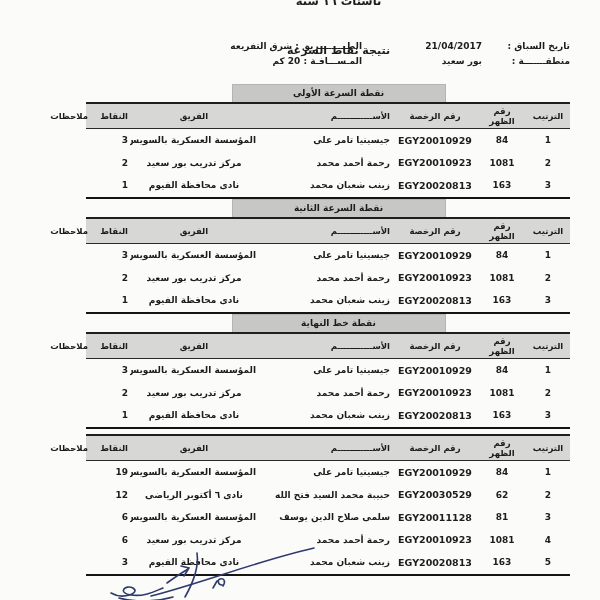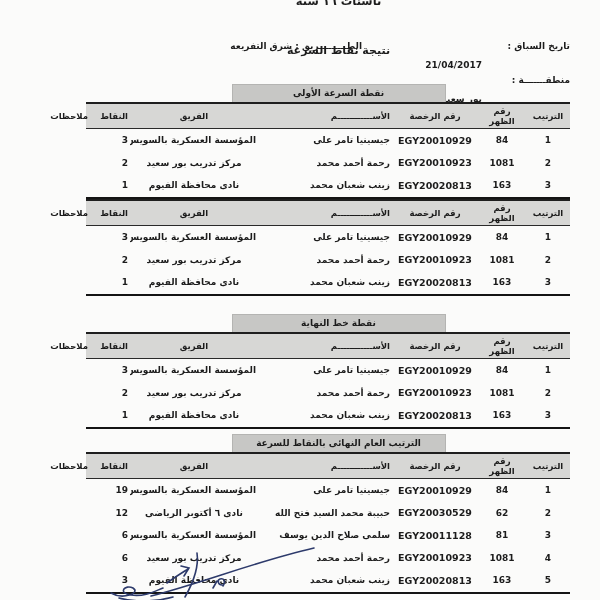--- a/index.html
+++ b/index.html
@@ -19,21 +19,21 @@
   }
   .doc-title .t1{font-size:11.5px;line-height:13px;}
   .doc-title .t2{font-size:11px;line-height:14px;margin-top:36px;}
 
   
   .info{position:absolute;top:39px;right:30px;left:30px;font-size:9px;font-weight:bold;}
   .info-right{position:absolute;right:0;top:0;width:175px;}
   .info-left{position:absolute;left:70px;top:0;width:185px;}
   .info-row{display:flex;line-height:15px;white-space:nowrap;}
   .info-row .lbl{width:78px;}
-  .info-row .val{padding-right:10px;margin-top:19px;}
+  .info-row .val{padding-right:10px;}
   .ltr-num{direction:ltr;unicode-bidi:embed;}
 
   
   .tsec{position:absolute;right:30px;left:30px;}
   .tsec.s0{top:84px;}
   .tsec.s1{top:199px;}
   .tsec.s2{top:314px;}
   .tsec.s3{top:434px;}
   .tbl-title{
     margin:0 auto;width:212px;height:17px;line-height:17px;
@@ -84,20 +84,23 @@
       </div>
       <div class="info-row">
         <span class="lbl">منطقـــــــة :</span>
         <span class="val">بور سعيد</span>
       </div>
     </div>
     <div class="info-left">
       <div class="info-row">
         <span>الطـــــــــريق : شرق التفريعه</span>
       </div>
+      <div class="info-row">
+        <span>المـســـافـة :  20   كم</span>
+      </div>
     </div>
   </div>
 
   <div class="tsec s0">
     <div class="tbl-title">نقطة السرعة الأولى</div>
     <table>
         <thead>
           <tr>
             <th class="c0">الترتيب</th>
             <th class="c1">رقم الظهر</th>
@@ -134,20 +137,21 @@
             <td class="c3">زينب شعبان محمد</td>
             <td class="c4">نادى محافظة الفيوم</td>
             <td class="c5">1</td>
             <td class="c6"></td>
           </tr>
         </tbody>
       </table>
   </div>
 
   <div class="tsec s1">
+    <div class="tbl-title">نقطة السرعة الثانية</div>
     <table>
         <thead>
           <tr>
             <th class="c0">الترتيب</th>
             <th class="c1">رقم الظهر</th>
             <th class="c2">رقم الرخصة</th>
             <th class="c3">الأســــــــــــم</th>
             <th class="c4">الفريق</th>
             <th class="c5">النقاط</th>
             <th class="c6">ملاحظات</th>
@@ -225,21 +229,20 @@
             <td class="c3">زينب شعبان محمد</td>
             <td class="c4">نادى محافظة الفيوم</td>
             <td class="c5">1</td>
             <td class="c6"></td>
           </tr>
         </tbody>
       </table>
   </div>
 
   <div class="tsec s3">
-    <div class="tbl-title">الترتيب العام النهائى بالنقاط للسرعة</div>
     <table>
         <thead>
           <tr>
             <th class="c0">الترتيب</th>
             <th class="c1">رقم الظهر</th>
             <th class="c2">رقم الرخصة</th>
             <th class="c3">الأســــــــــــم</th>
             <th class="c4">الفريق</th>
             <th class="c5">النقاط</th>
             <th class="c6">ملاحظات</th>

